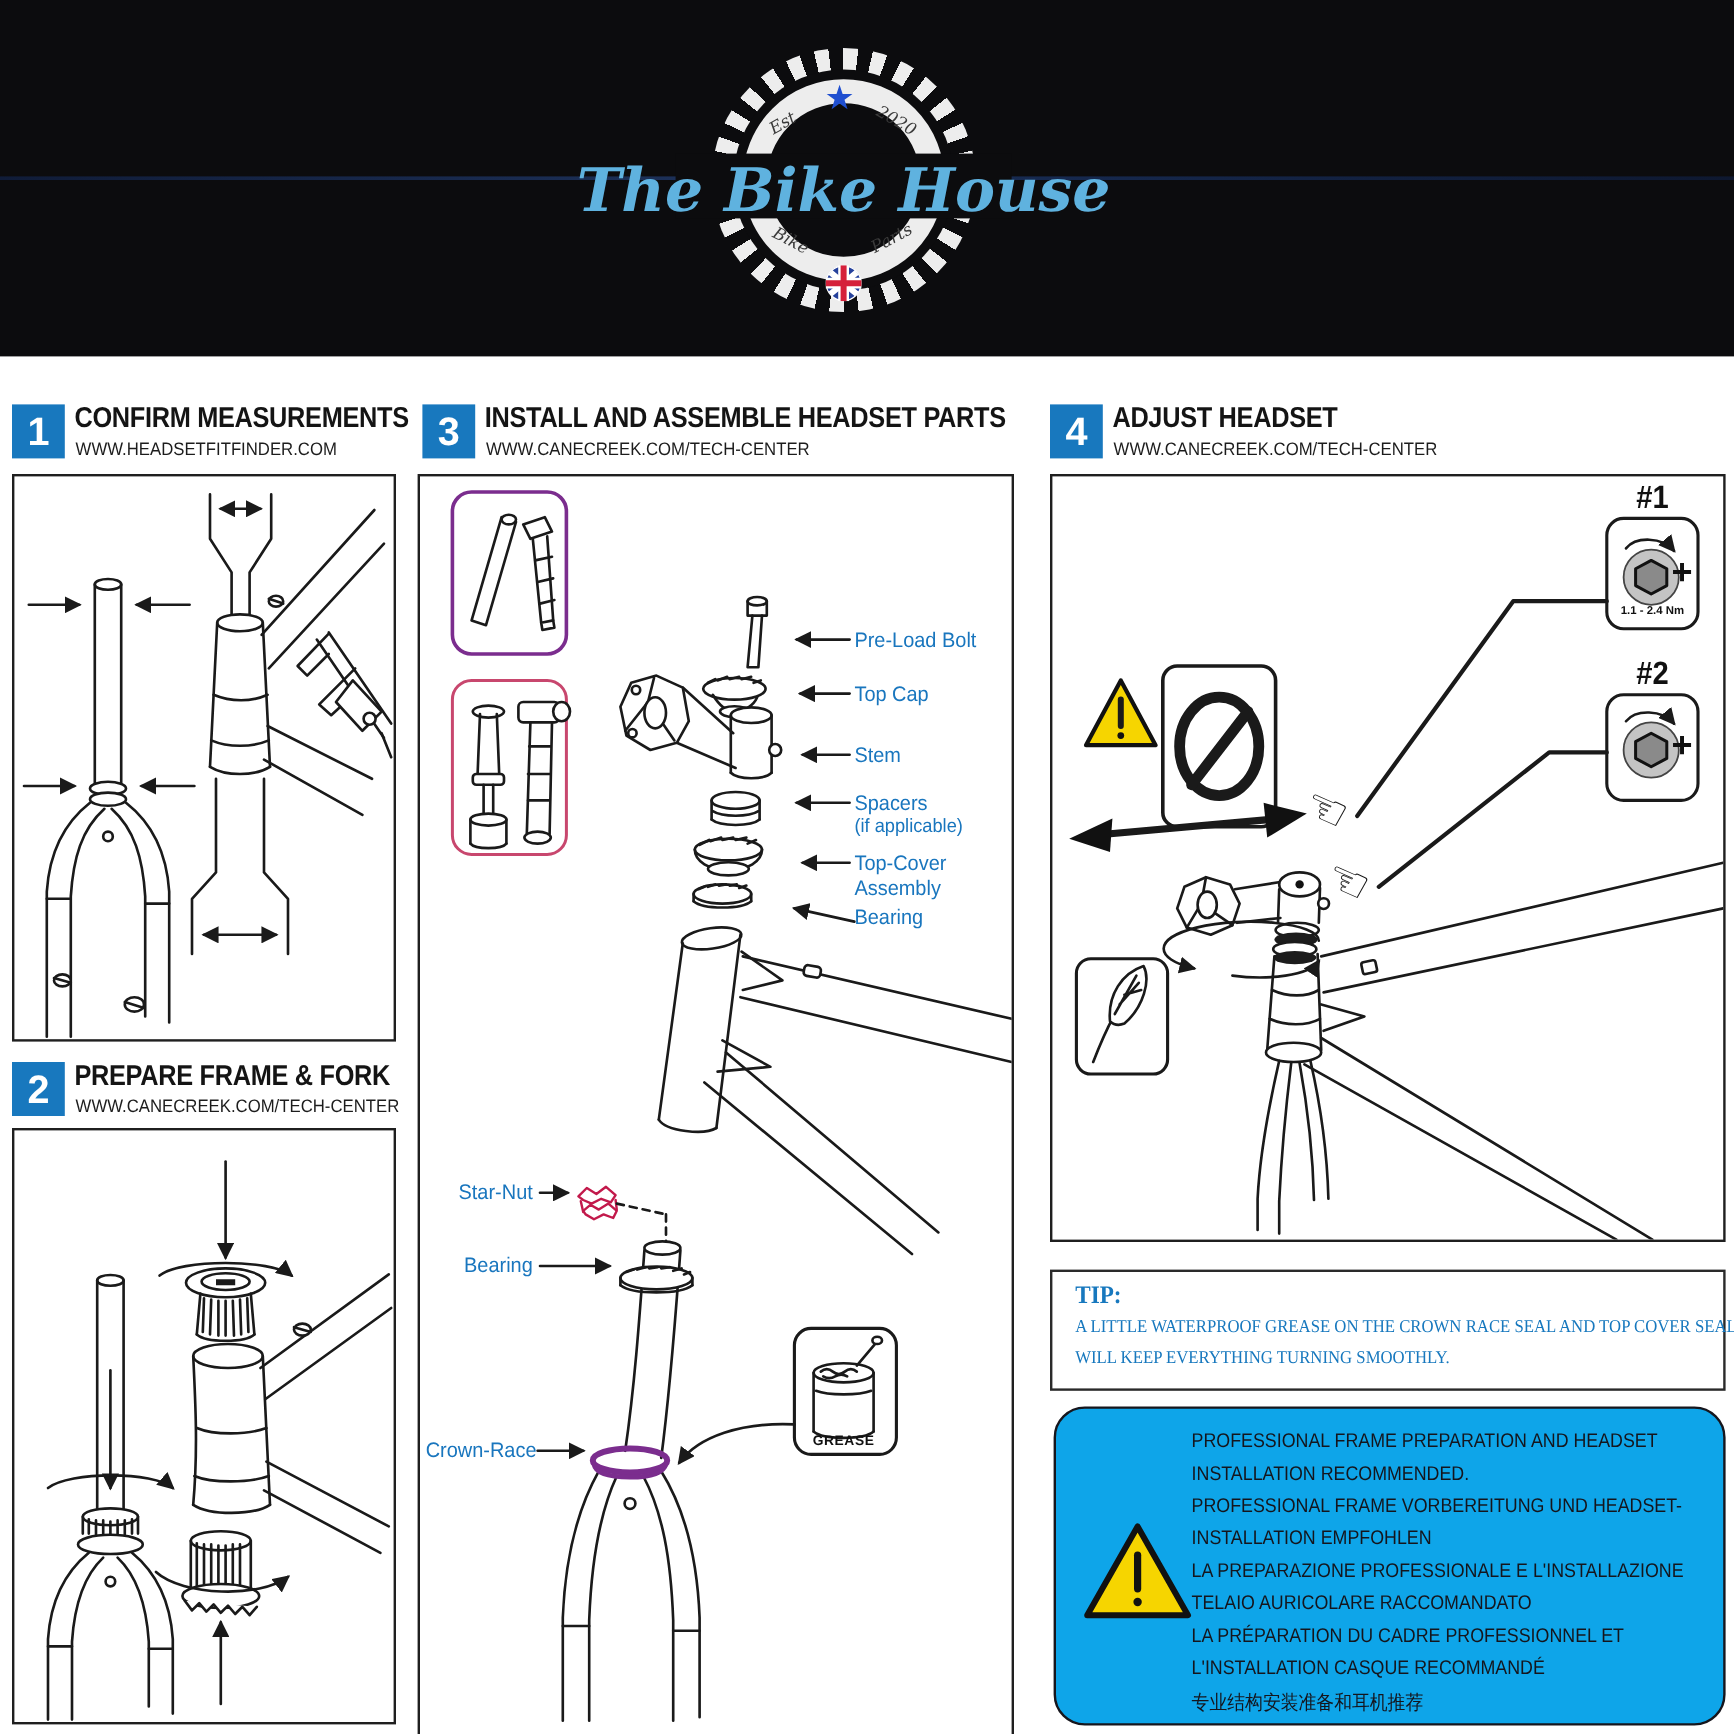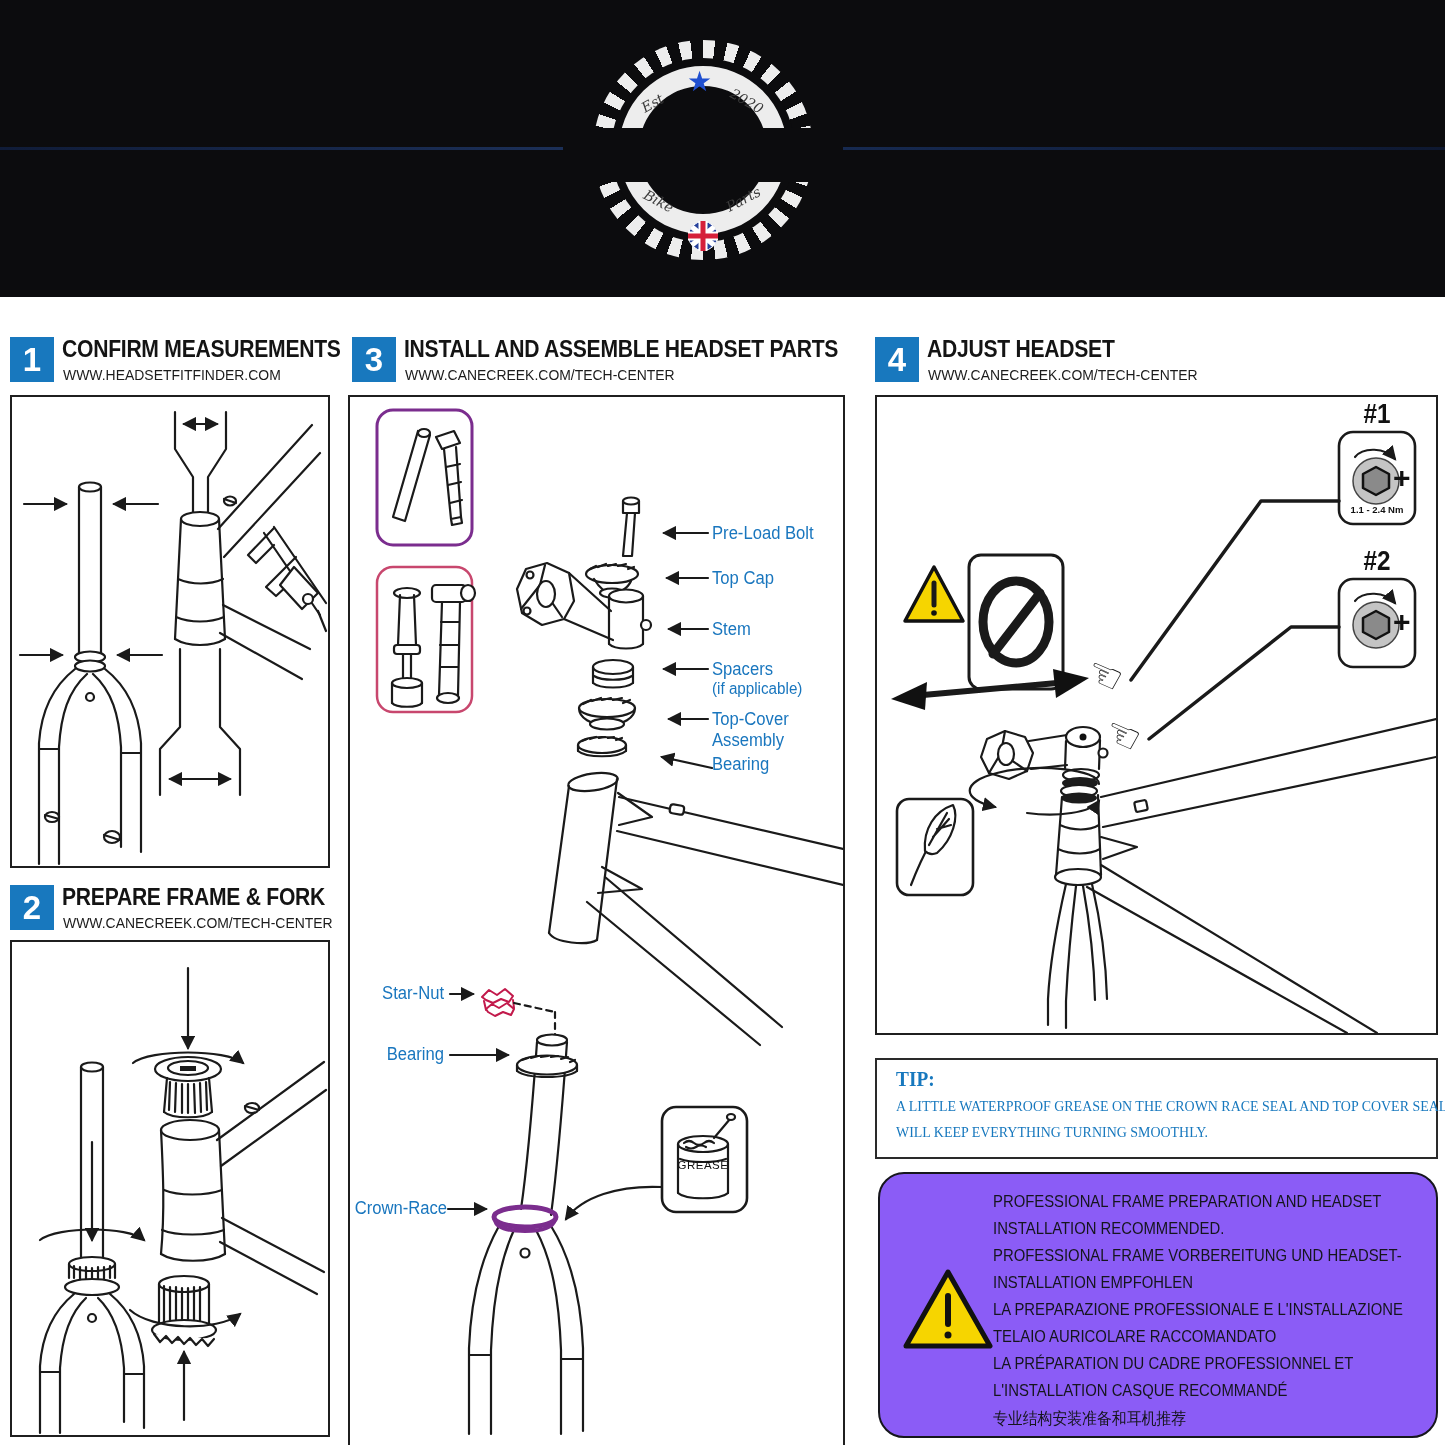--- a/index.html
+++ b/index.html
@@ -35,49 +35,50 @@
   .lineart{stroke:#1a1a1a;stroke-width:2.2;fill:none;stroke-linecap:round;stroke-linejoin:round;}
   .blabel{position:absolute;color:#1976BE;font-size:17.5px;white-space:nowrap;
       transform:scaleX(.95);transform-origin:0 0;}
   .blabel-r{position:absolute;color:#1976BE;font-size:17.5px;white-space:nowrap;text-align:right;
       transform:scaleX(.95);transform-origin:100% 0;}
   .hand{position:absolute;font-family:"DejaVu Sans",sans-serif;font-size:40px;color:#111;line-height:1;}
   .hashlabel{position:absolute;width:90px;text-align:center;font-size:27px;font-weight:bold;color:#111;
       transform:scaleX(.9);}
   .torque{position:absolute;width:72px;text-align:center;font-size:9.5px;font-weight:bold;color:#111;}
   .plus{position:absolute;font-size:30px;font-weight:bold;color:#111;line-height:1;}
-  .grease-lbl{position:absolute;width:74px;text-align:center;font-size:11.5px;font-weight:normal;
-      letter-spacing:.5px;color:#111;}
+  .grease-lbl{position:absolute;width:74px;text-align:center;font-size:11.5px;font-weight:bold;
+      letter-spacing:.5px;color:#111;margin-top:36px;}
   
   .tipbox{position:absolute;left:875px;top:1058px;width:563px;height:101px;border:2px solid #2a2a2a;
       box-sizing:border-box;background:#fff;font-family:Liberation Serif, serif;}
   .tip-title{position:absolute;left:19px;top:7px;font-size:21px;font-weight:bold;color:#1778BE;
       transform:scaleX(.92);transform-origin:0 0;}
   .tip-line{position:absolute;left:19px;font-size:15px;color:#1778BE;white-space:nowrap;
       transform:scaleX(.93);transform-origin:0 0;}
-  .warnbox{position:absolute;left:878px;top:1172px;width:560px;height:266px;background:#8b5cf6;
+  .warnbox{position:absolute;left:878px;top:1172px;width:560px;height:266px;background:#0ea5e9;
       border:2.5px solid #16161d;border-radius:26px;box-sizing:border-box;}
   .warn-line{position:absolute;left:113px;font-size:16.5px;color:#15151c;white-space:nowrap;
       transform:scaleX(.9);transform-origin:0 0;}
 </style>
 </head>
 <body>
 
 <div class="page">
 
   <div class="banner">
     <div class="banner-line"></div>
     <div class="logo">
       <div class="gear-teeth"></div>
       <div class="gear-cover"></div>
       <div class="gear-ring"></div>
       <div class="gear-band"></div>
       <div class="logo-star">★</div>
       <div class="logo-small" style="left:58px;top:60px;transform:rotate(-30deg);">Est</div>
       <div class="logo-small" style="left:146px;top:58px;transform:rotate(30deg);">2020</div>
+      <div class="logo-script">The Bike House</div>
       <div class="logo-small" style="left:60px;top:158px;transform:rotate(28deg);">Bike</div>
       <div class="logo-small" style="left:142px;top:156px;transform:rotate(-28deg);">Parts</div>
       <svg class="ukflag" viewBox="0 0 30 30">
         <circle cx="15" cy="15" r="14.5" fill="#26429C" stroke="#fff" stroke-width="1"></circle>
         <path d="M4 6 L26 24 M26 6 L4 24" stroke="#fff" stroke-width="5"></path>
         <path d="M15 0 V30 M0 15 H30" stroke="#fff" stroke-width="9"></path>
         <path d="M15 0 V30 M0 15 H30" stroke="#D5203A" stroke-width="5"></path>
       </svg>
     </div>
   </div>

